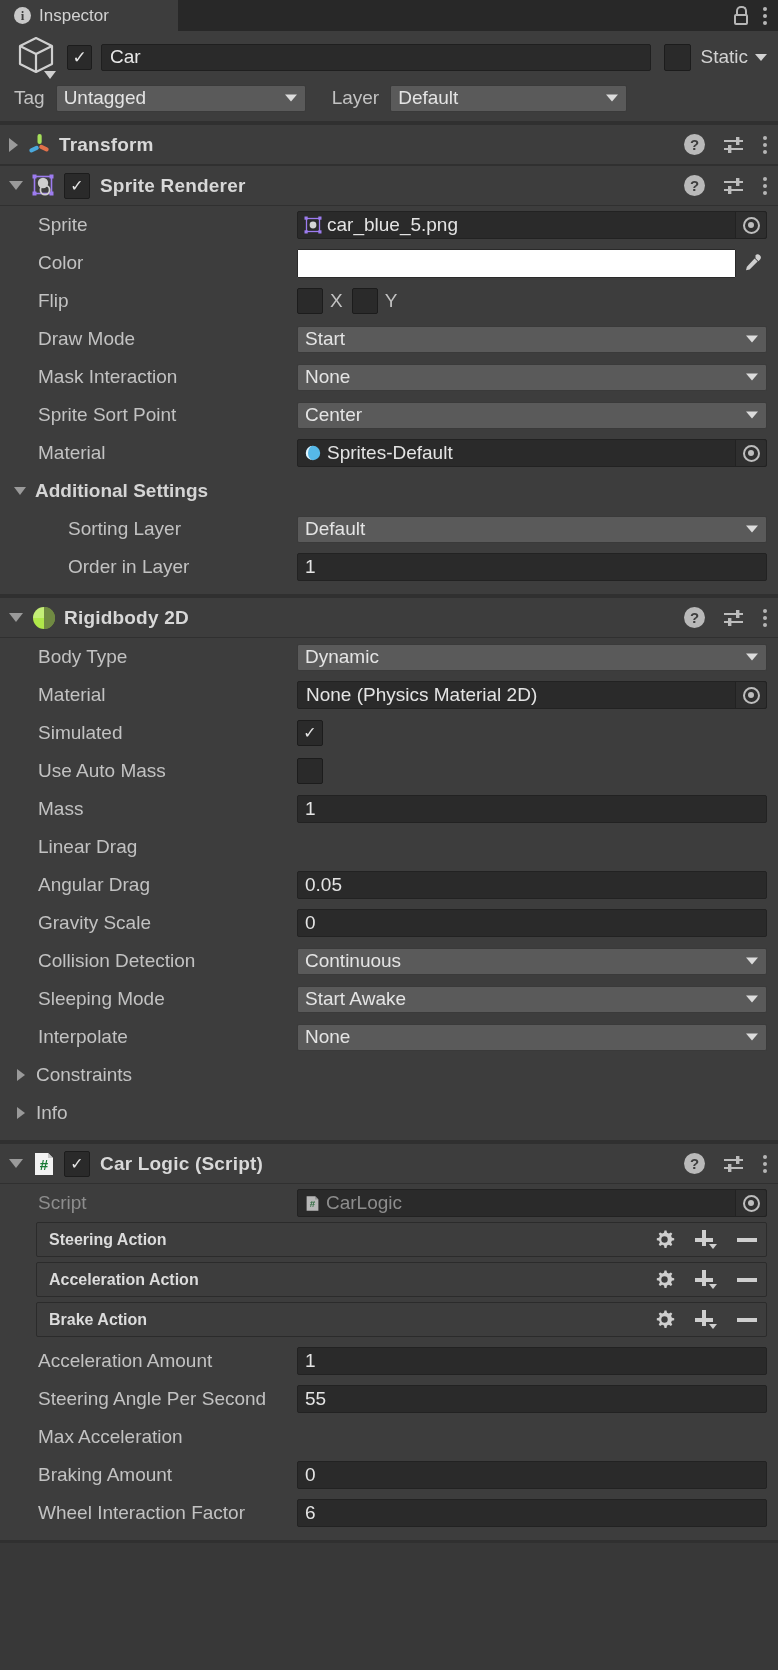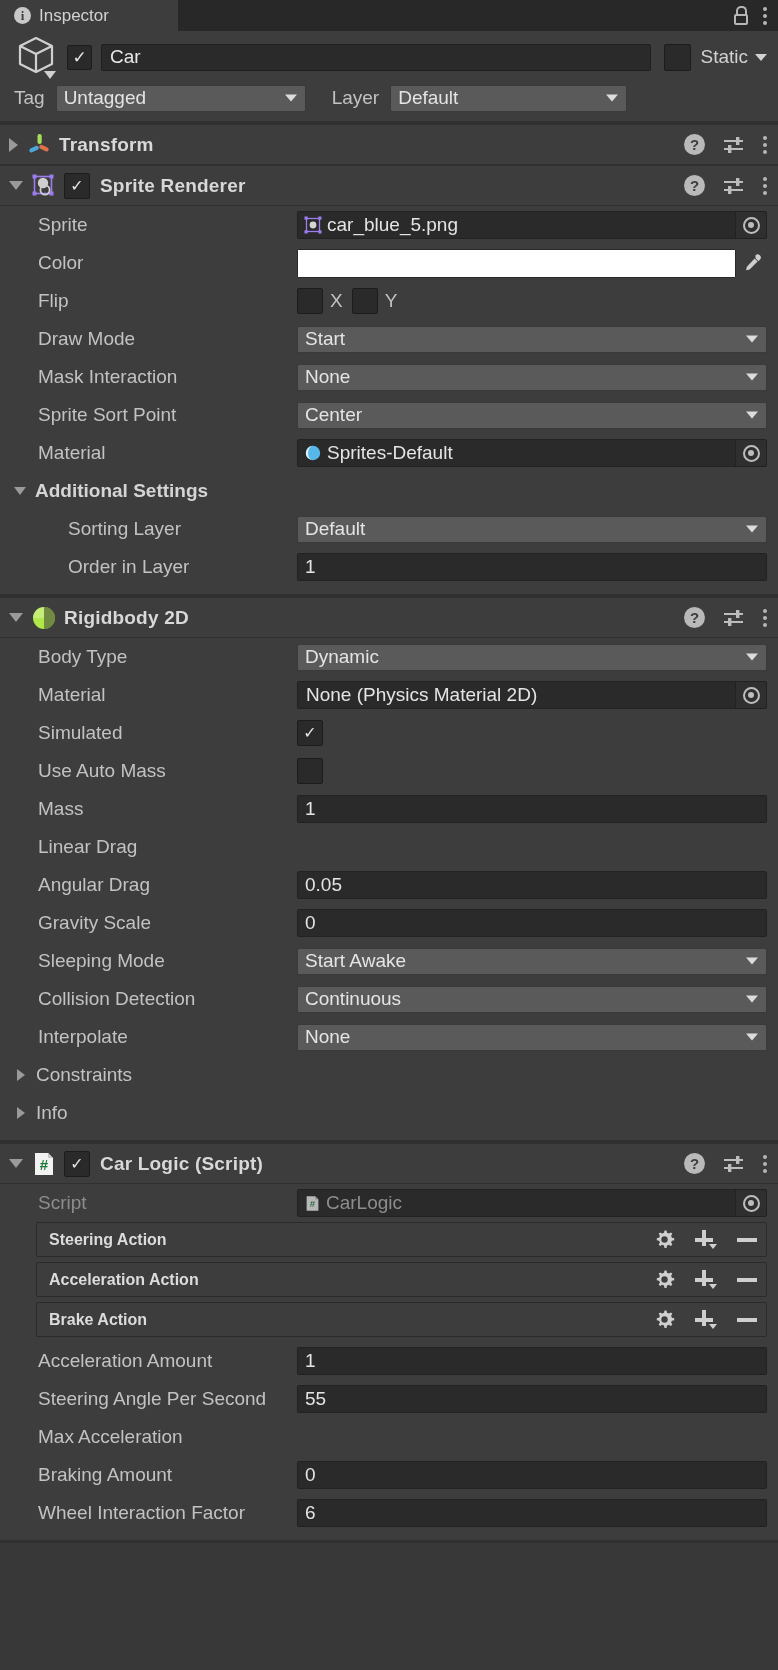--- a/index.html
+++ b/index.html
@@ -501,34 +501,34 @@
       <div class="row">
         <span class="lbl">Gravity Scale</span>
         <span class="ctl">
             <span class="txtfield">
           <span>0</span>
         </span>
           </span>
       </div>
 
       <div class="row">
+        <span class="lbl">Collision Detection</span>
+        <span class="ctl">
+            <span class="dd ddfull">
+          <span>Continuous</span>
+          <span class="arrow"></span>
+        </span>
+          </span>
+      </div>
+
+      <div class="row">
         <span class="lbl">Sleeping Mode</span>
         <span class="ctl">
             <span class="dd ddfull">
           <span>Start Awake</span>
-          <span class="arrow"></span>
-        </span>
-          </span>
-      </div>
-
-      <div class="row">
-        <span class="lbl">Collision Detection</span>
-        <span class="ctl">
-            <span class="dd ddfull">
-          <span>Continuous</span>
           <span class="arrow"></span>
         </span>
           </span>
       </div>
 
       <div class="row">
         <span class="lbl">Interpolate</span>
         <span class="ctl">
             <span class="dd ddfull">
           <span>None</span>

